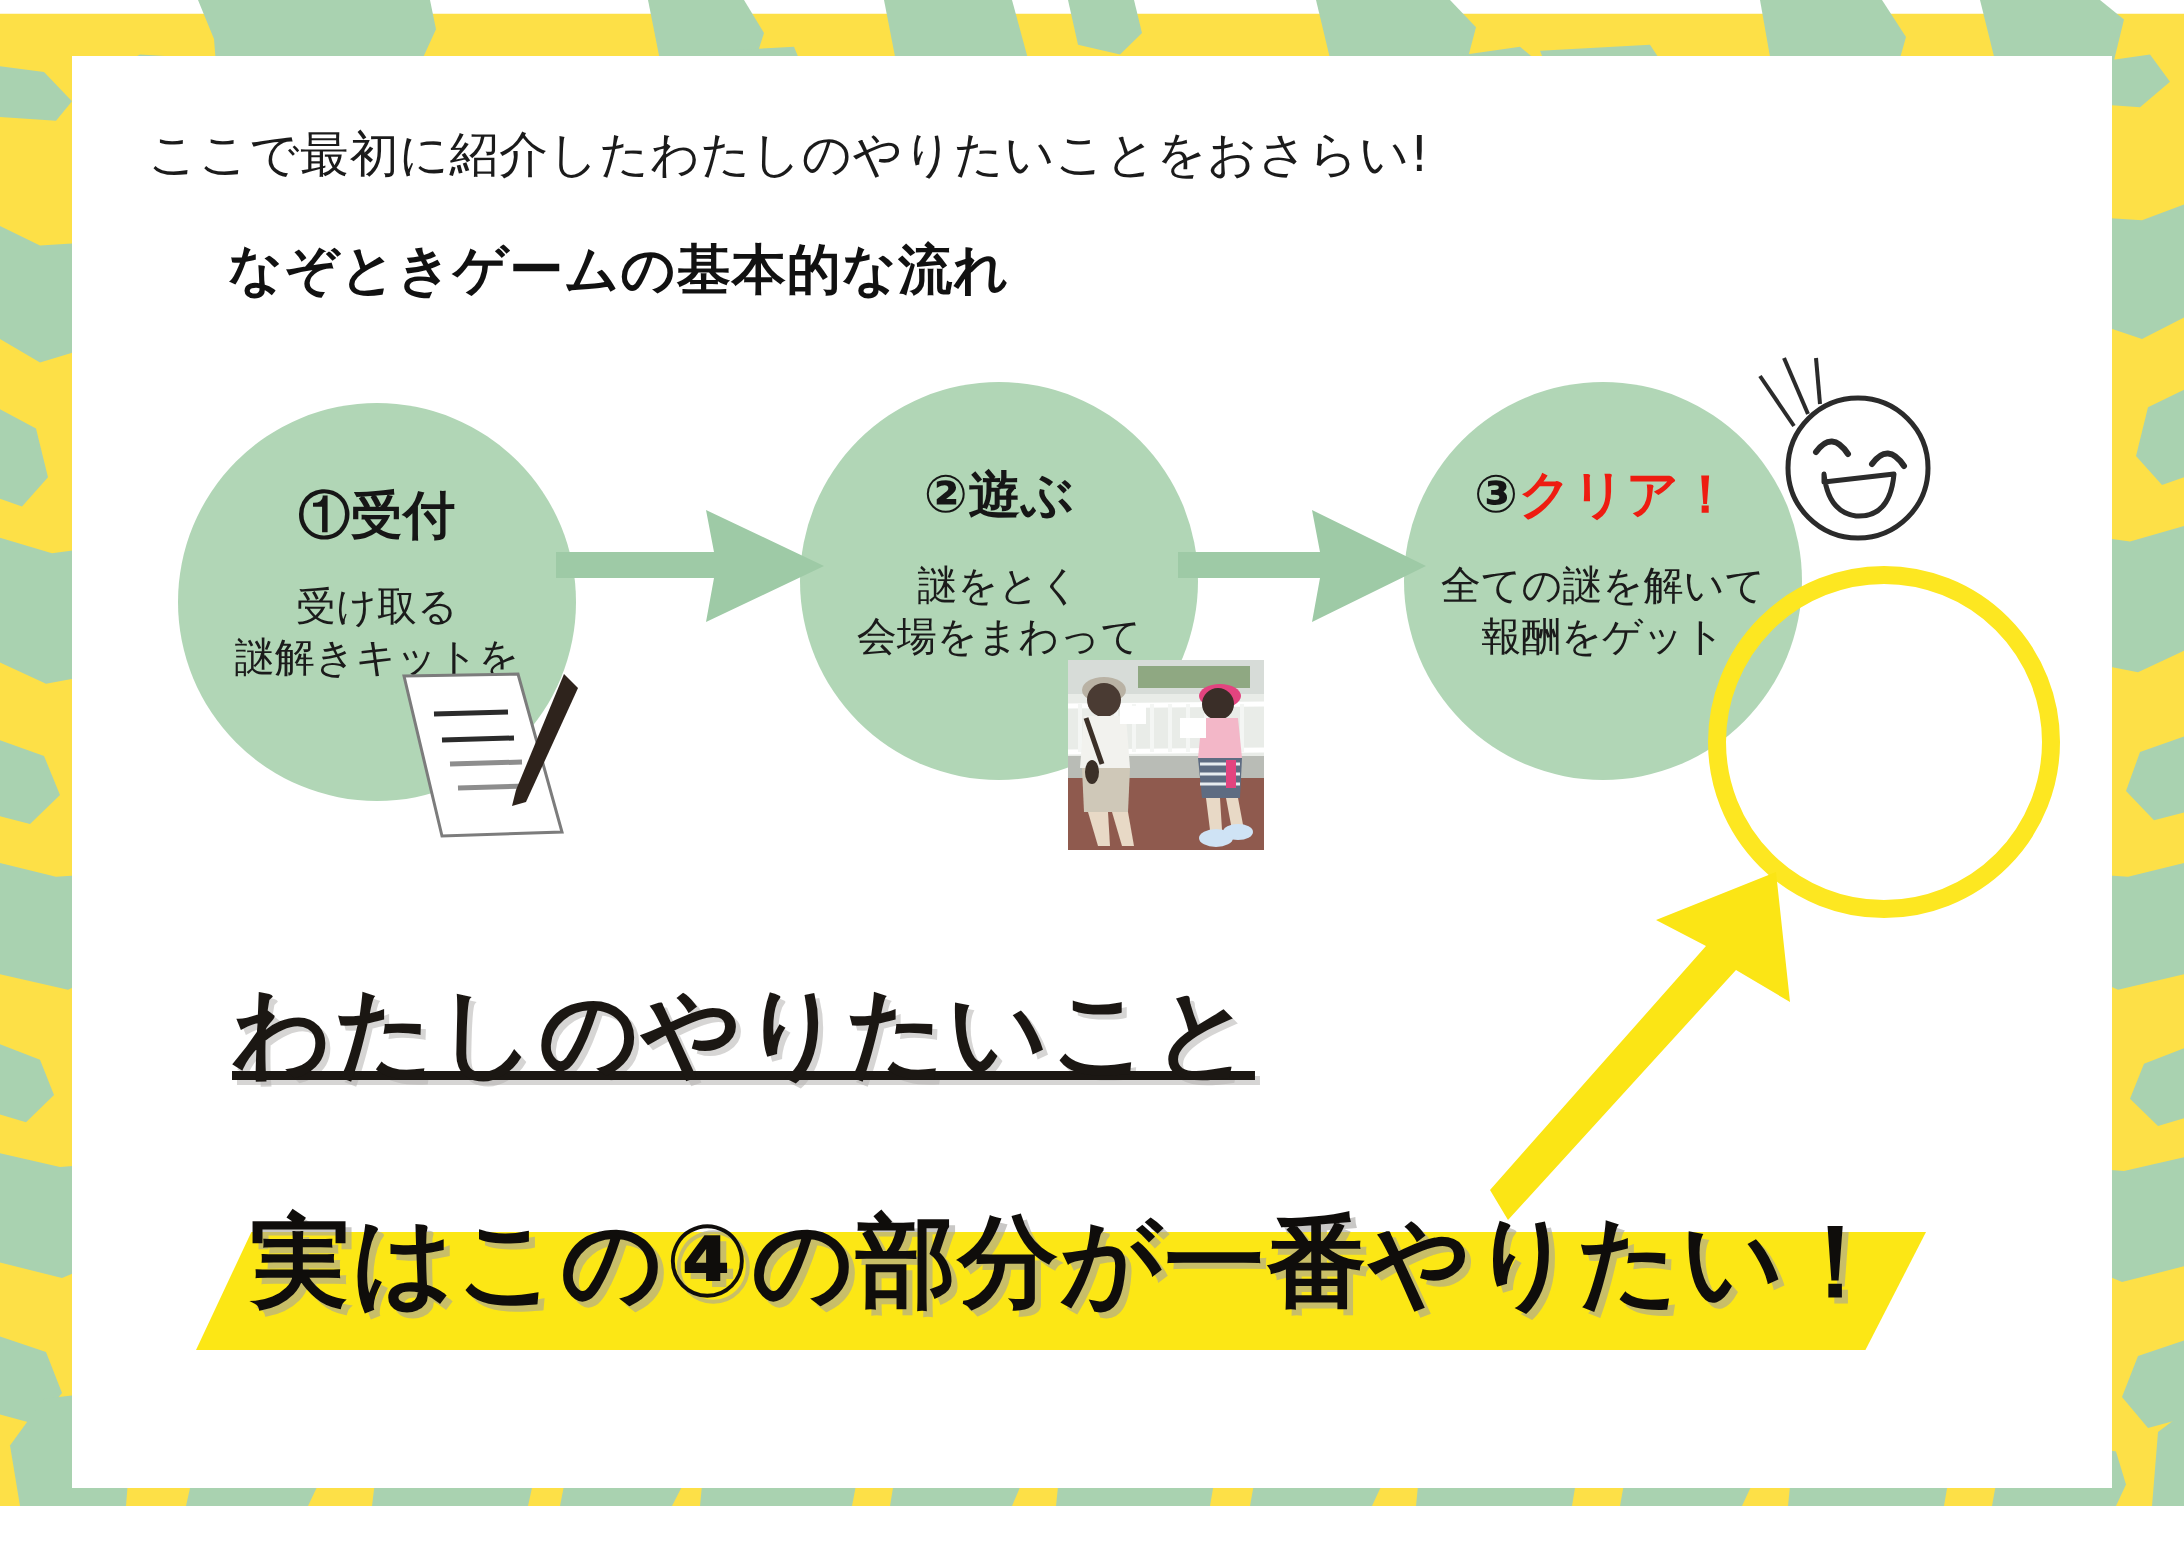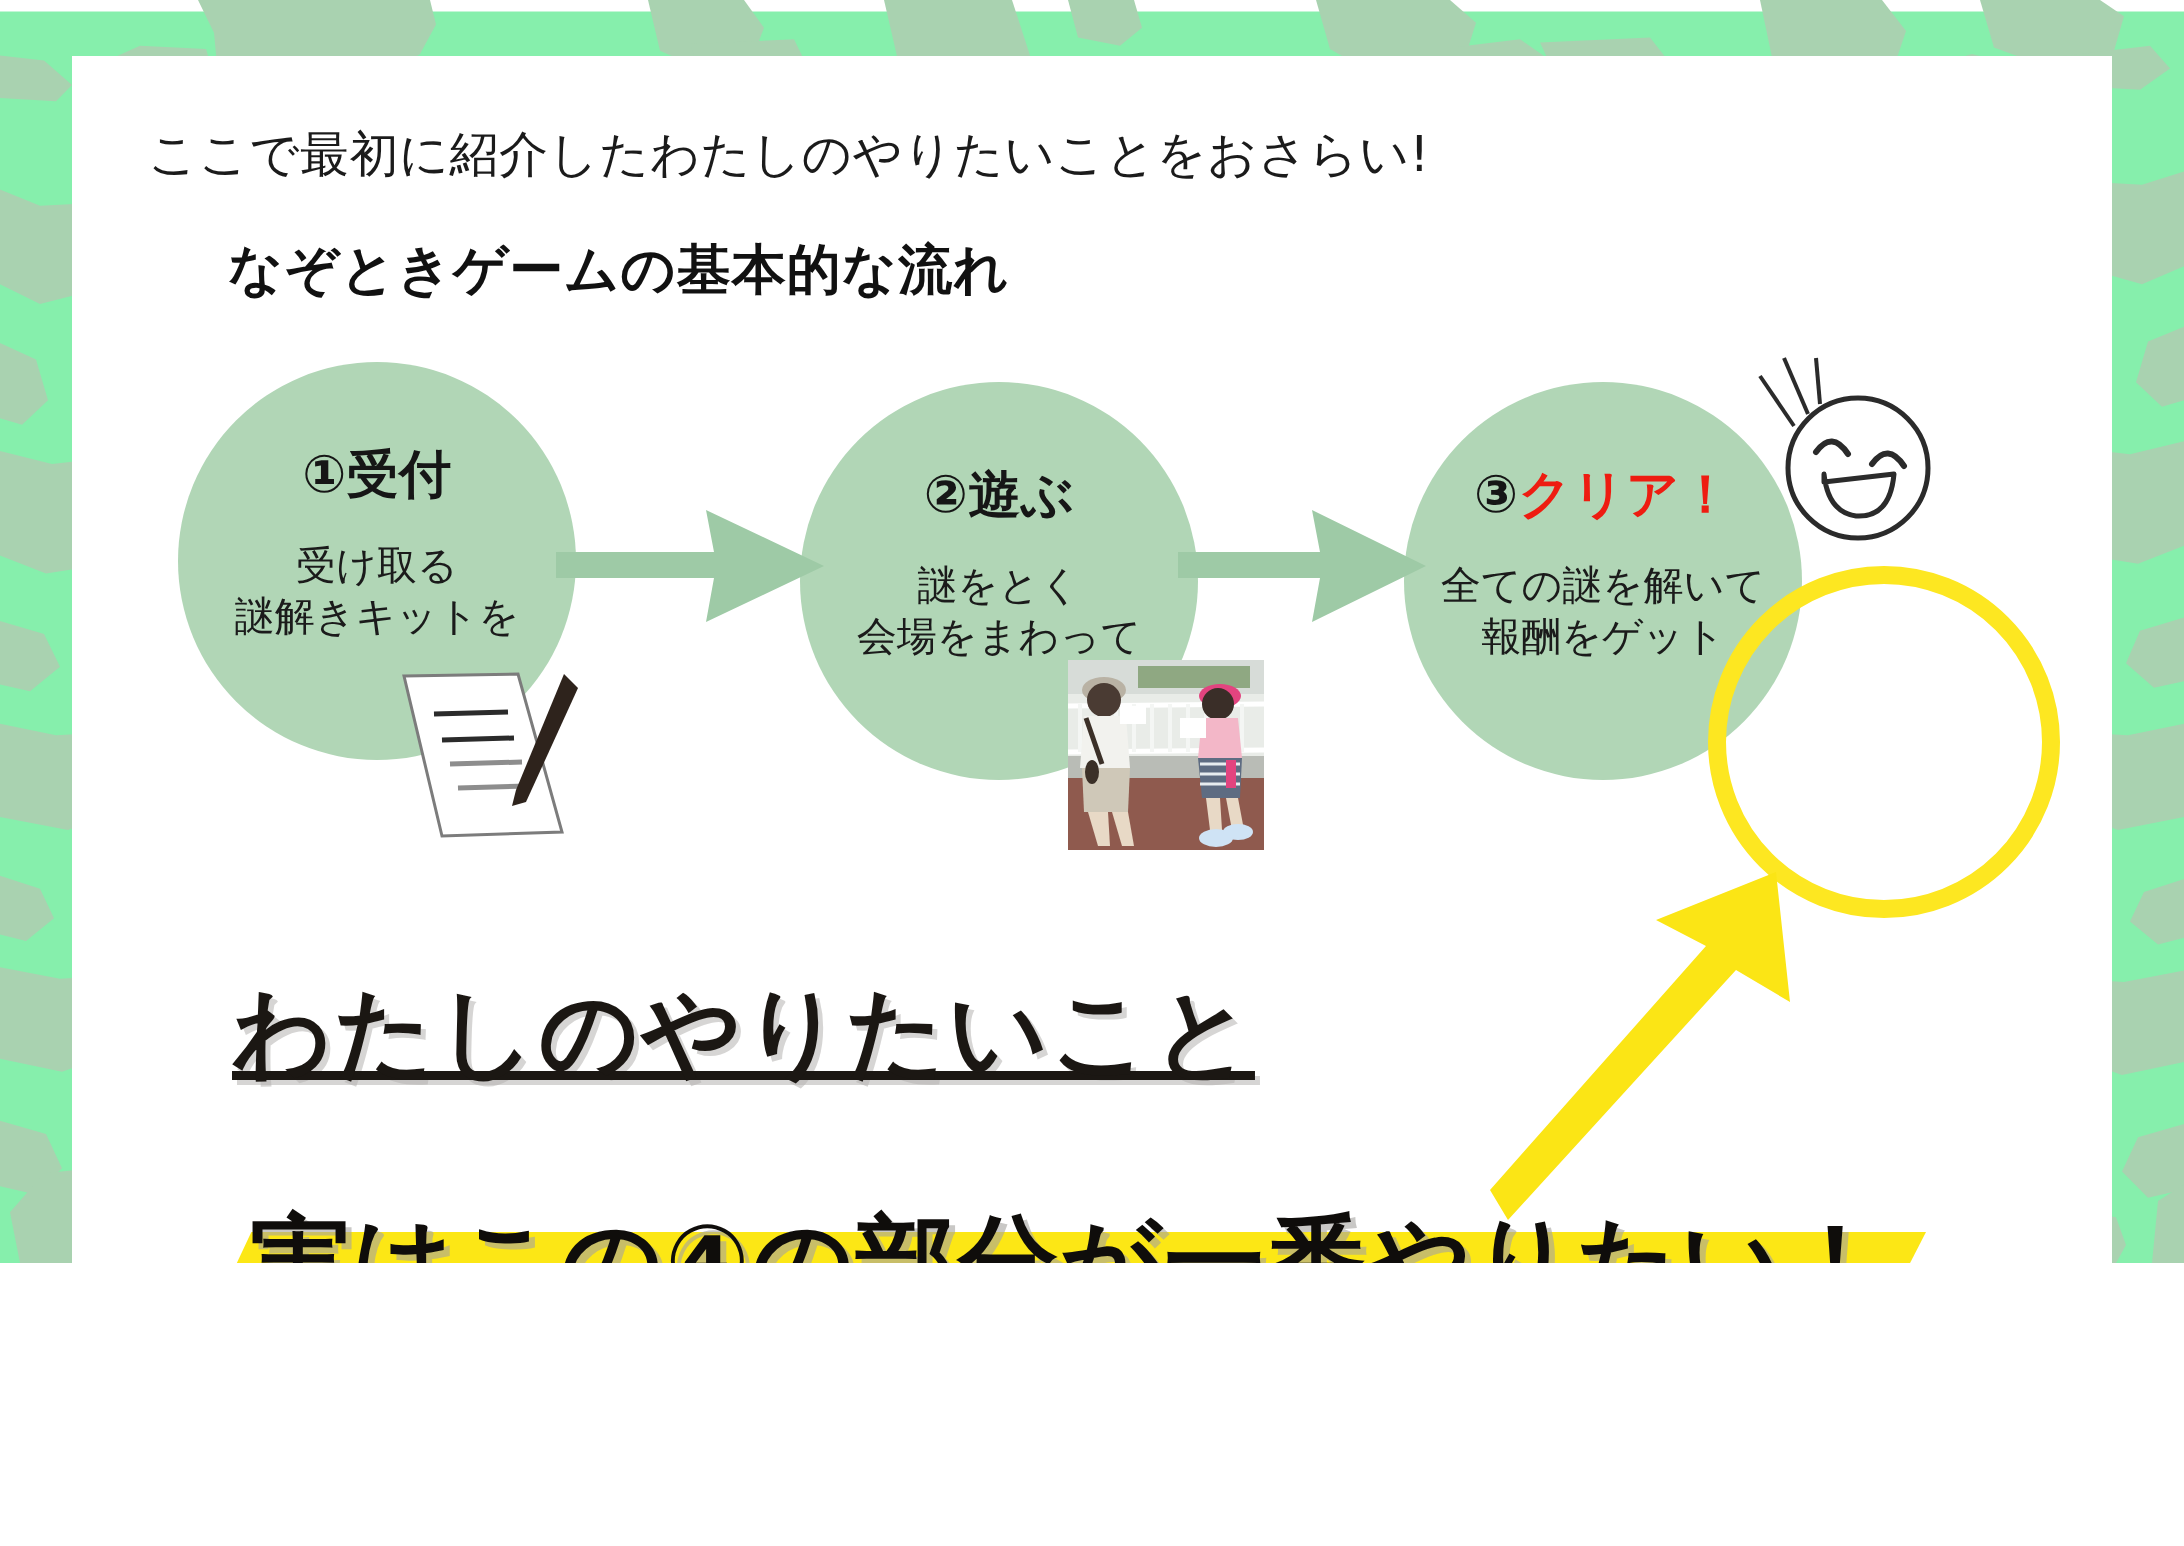--- a/index.html
+++ b/index.html
@@ -5,22 +5,22 @@
 <style>
   html,body{margin:0;padding:0;}
   body{
     width:2184px;height:1546px;
     background:#ffffff;
     font-family:"DejaVu Sans","Liberation Sans",sans-serif;
     overflow:hidden;
   }
   .slide{
     position:relative;
-    width:2184px;height:1263px;
-    background:#86efac;
+    width:2184px;height:1506px;
+    background:#fde047;
     overflow:hidden;
   }
 
   
   .border-layer{
     position:absolute;inset:0;
     pointer-events:none;
     z-index:1;
   }
   .border-layer svg{display:block;width:100%;height:100%;}
@@ -78,21 +78,21 @@
   }
   .circle .c-title .accent{color:#ee1c11;}
   .circle .c-body{
     font-size:40px;
     line-height:1.28;
     color:#1b1b1b;
     text-align:center;
     white-space:nowrap;
   }
 
-  #circle1{left:178px;top:362px;width:398px;height:398px;padding-top:78px;}
+  #circle1{left:178px;top:403px;width:398px;height:398px;padding-top:78px;font-family:Liberation Serif, serif;}
   #circle2{left:800px;top:382px;width:398px;height:398px;padding-top:78px;}
   #circle3{left:1404px;top:382px;width:398px;height:398px;padding-top:78px;}
 
   #circle1 .c-body, #circle2 .c-body, #circle3 .c-body{margin-top:30px;}
 
   
   #circle4{
     left:1740px;top:600px;width:288px;height:288px;
     padding-top:44px;
     z-index:7;

